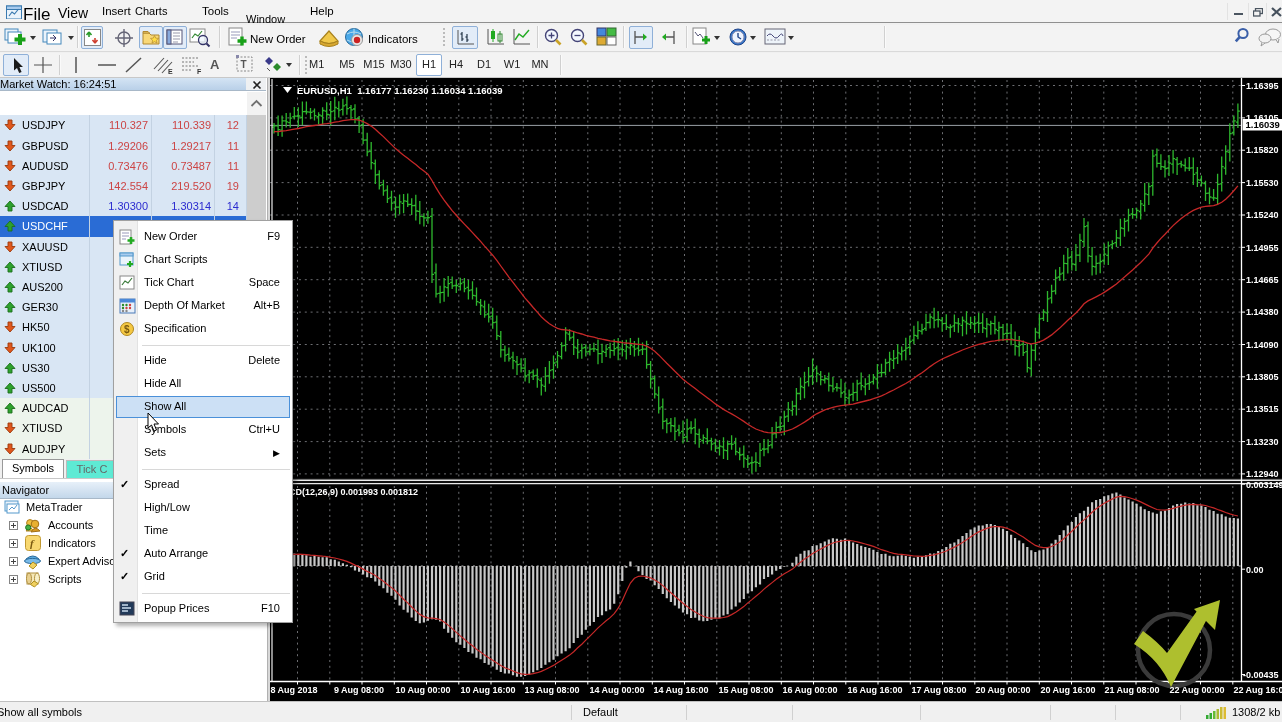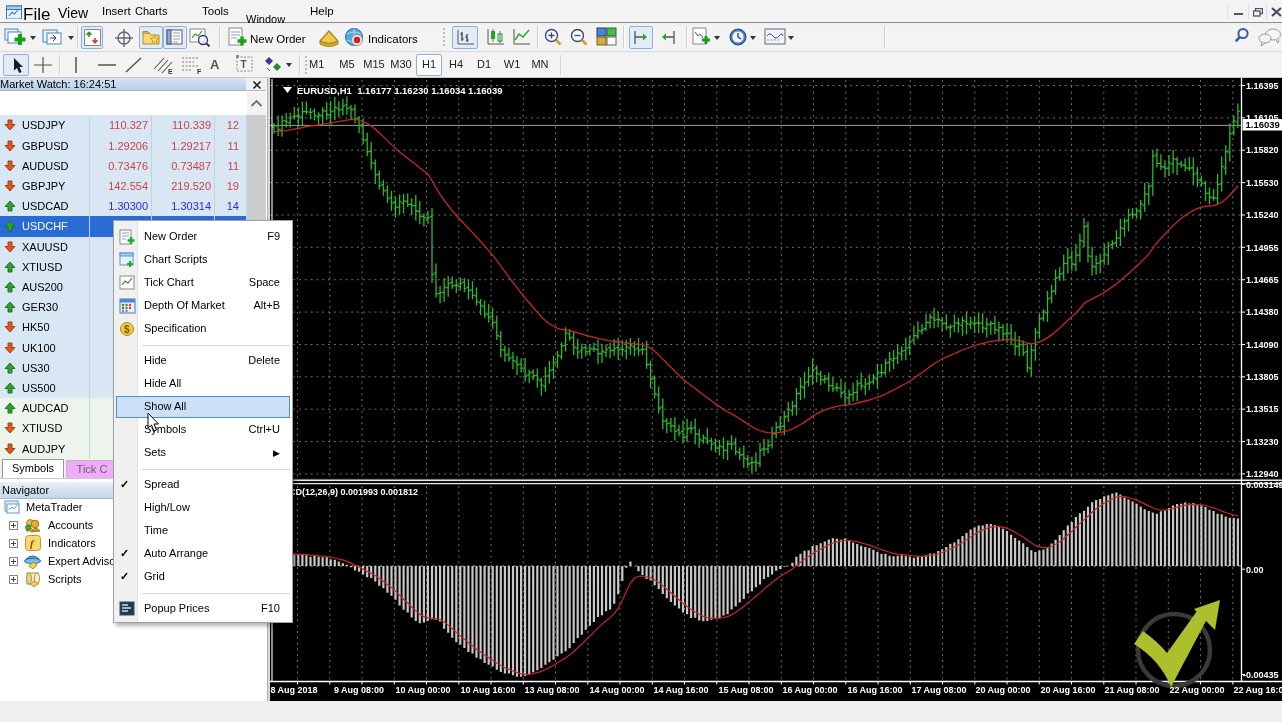--- a/index.html
+++ b/index.html
@@ -489,21 +489,21 @@
     </div>
 
 <div style="position:absolute;left:247px;top:92px;width:19px;height:367px;background:#f2f2f2"></div>
 <svg style="position:absolute;left:250px;top:99px" width="13" height="10">
       <path d="M1.5 7 L6.5 2 L11.5 7" stroke="#707070" stroke-width="1.8" fill="none"></path>
     </svg>
 <div style="position:absolute;left:247px;top:115px;width:19px;height:112px;background:#cdcdcd"></div>
 
 <div style="position:absolute;left:0;top:459px;width:268px;height:20px;background:#f0f0f0;border-bottom:1px solid #c8c8c8">
  <span style="position:absolute;left:2px;top:0px;width:62px;height:19px;background:#fff;border:1px solid #999;border-bottom:none;text-align:center;padding-top:2px">Symbols</span>
- <span style="position:absolute;left:66px;top:1px;width:52px;height:18px;background:#f0abfc;border:1px solid #bbb;border-bottom:none;text-align:center;padding-top:2px;color:#666">Tick C</span>
+ <span style="position:absolute;left:66px;top:1px;width:52px;height:18px;background:#5eead4;border:1px solid #bbb;border-bottom:none;text-align:center;padding-top:2px;color:#666">Tick C</span>
 </div>
 
 <div style="position:absolute;left:0;top:481px;width:266px;height:18px;background:linear-gradient(#e7f0f9,#c3d7ea);border-top:1px solid #fff;border-bottom:1px solid #a8b8c8">
  <span style="position:absolute;left:2px;top:2px">Navigator</span>
     </div>
 <div style="position:absolute;left:4px;top:500px;width:260px;height:100px">
  <svg style="position:absolute;left:0px;top:0px" width="17" height="15">
         <rect x="1" y="1" width="13" height="10" fill="#eaf3fb" stroke="#5599cc"></rect>
         <rect x="3" y="4" width="12" height="9" fill="#fff" stroke="#5599cc"></rect>
         <path d="M5 10 l3 -3 2 2 3 -4" stroke="#5599cc" fill="none"></path>
@@ -546,20 +546,40 @@
       </svg>
  <svg style="position:absolute;left:21px;top:71px" width="17" height="17">
         <rect x="2" y="2" width="11" height="11" fill="#f5e8b8" stroke="#b09040"></rect>
         <ellipse cx="4" cy="7.5" rx="2.5" ry="5.5" fill="#e8d090" stroke="#b09040"></ellipse>
         <ellipse cx="12" cy="7.5" rx="2.5" ry="5.5" fill="#f8f0c8" stroke="#b09040"></ellipse>
         <path d="M9 10 l4 2.5 -3.5 3.5 -4 -2.5 z" fill="#f0d060" stroke="#b09020"></path>
       </svg>
  <span style="position:absolute;left:44px;top:73px">Scripts</span>
 </div>
 
+<div style="position:absolute;left:0;top:701px;width:1282px;height:21px;background:#f0f0f0;border-top:1px solid #c0c0c0">
+ <span style="position:absolute;left:-3px;top:4px">Show all symbols</span>
+ <span style="position:absolute;left:583px;top:4px">Default</span>
+ <i style="position:absolute;left:571px;top:3px;height:15px;border-left:1px solid #d0d0d0"></i>
+ <i style="position:absolute;left:686px;top:3px;height:15px;border-left:1px solid #d0d0d0"></i>
+ <i style="position:absolute;left:792px;top:3px;height:15px;border-left:1px solid #d0d0d0"></i>
+ <i style="position:absolute;left:920px;top:3px;height:15px;border-left:1px solid #d0d0d0"></i>
+ <i style="position:absolute;left:1050px;top:3px;height:15px;border-left:1px solid #d0d0d0"></i>
+ <i style="position:absolute;left:1115px;top:3px;height:15px;border-left:1px solid #d0d0d0"></i>
+ <i style="position:absolute;left:1180px;top:3px;height:15px;border-left:1px solid #d0d0d0"></i>
+ <svg style="position:absolute;left:1206px;top:5px" width="22" height="12">
+        <rect x="0" y="8" width="2.5" height="4" fill="#3a3"></rect>
+        <rect x="3.5" y="6" width="2.5" height="6" fill="#3a3"></rect>
+        <rect x="7" y="4" width="2.5" height="8" fill="#6b3"></rect>
+        <rect x="10.5" y="2" width="2.5" height="10" fill="#ab3"></rect>
+        <rect x="14" y="0" width="2.5" height="12" fill="#cb3"></rect>
+        <rect x="17.5" y="0" width="2.5" height="12" fill="#db3"></rect>
+      </svg>
+ <span style="position:absolute;left:1232px;top:4px">1308/2 kb</span>
+</div>
 
 <div style="position:absolute;left:113px;top:220px;width:180px;height:403px;background:#fff;border:1px solid #a0a0a0;box-shadow:3px 3px 4px rgba(0,0,0,0.3);z-index:50">
       <span style="position:absolute;left:0;top:0;bottom:0;width:24px;background:#f0f0f0;border-right:1px solid #e2e2e2"></span>
       <svg style="position:absolute;left:5px;top:8px" width="17" height="17">
         <rect x="1" y="1" width="11" height="14" fill="#fff" stroke="#888"></rect>
         <path d="M3 4h7M3 7h7M3 10h4" stroke="#99b" stroke-width="1"></path>
         <path d="M12 8v7M8.5 11.5h7" stroke="#2a2" stroke-width="2.6"></path>
       </svg>
       <span style="position:absolute;left:30px;top:9px">New Order</span>
       <span style="position:absolute;right:12px;top:9px">F9</span>

